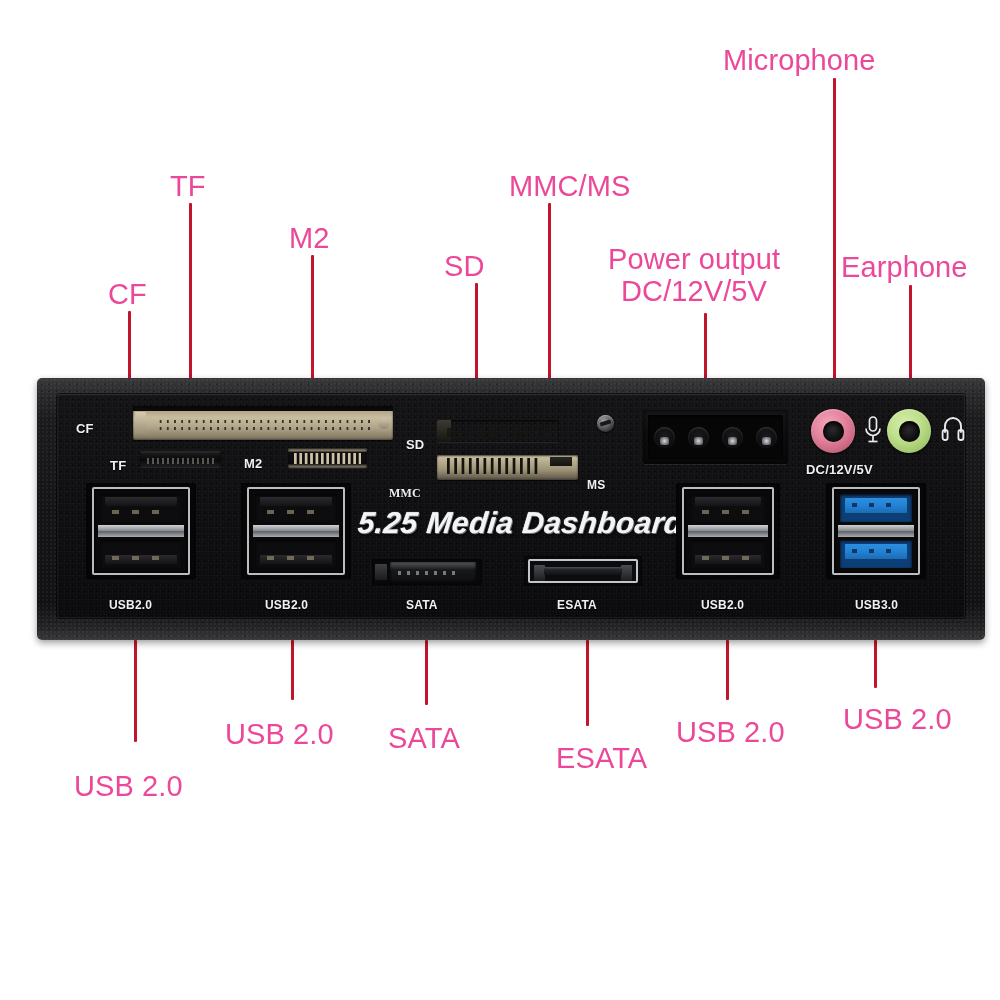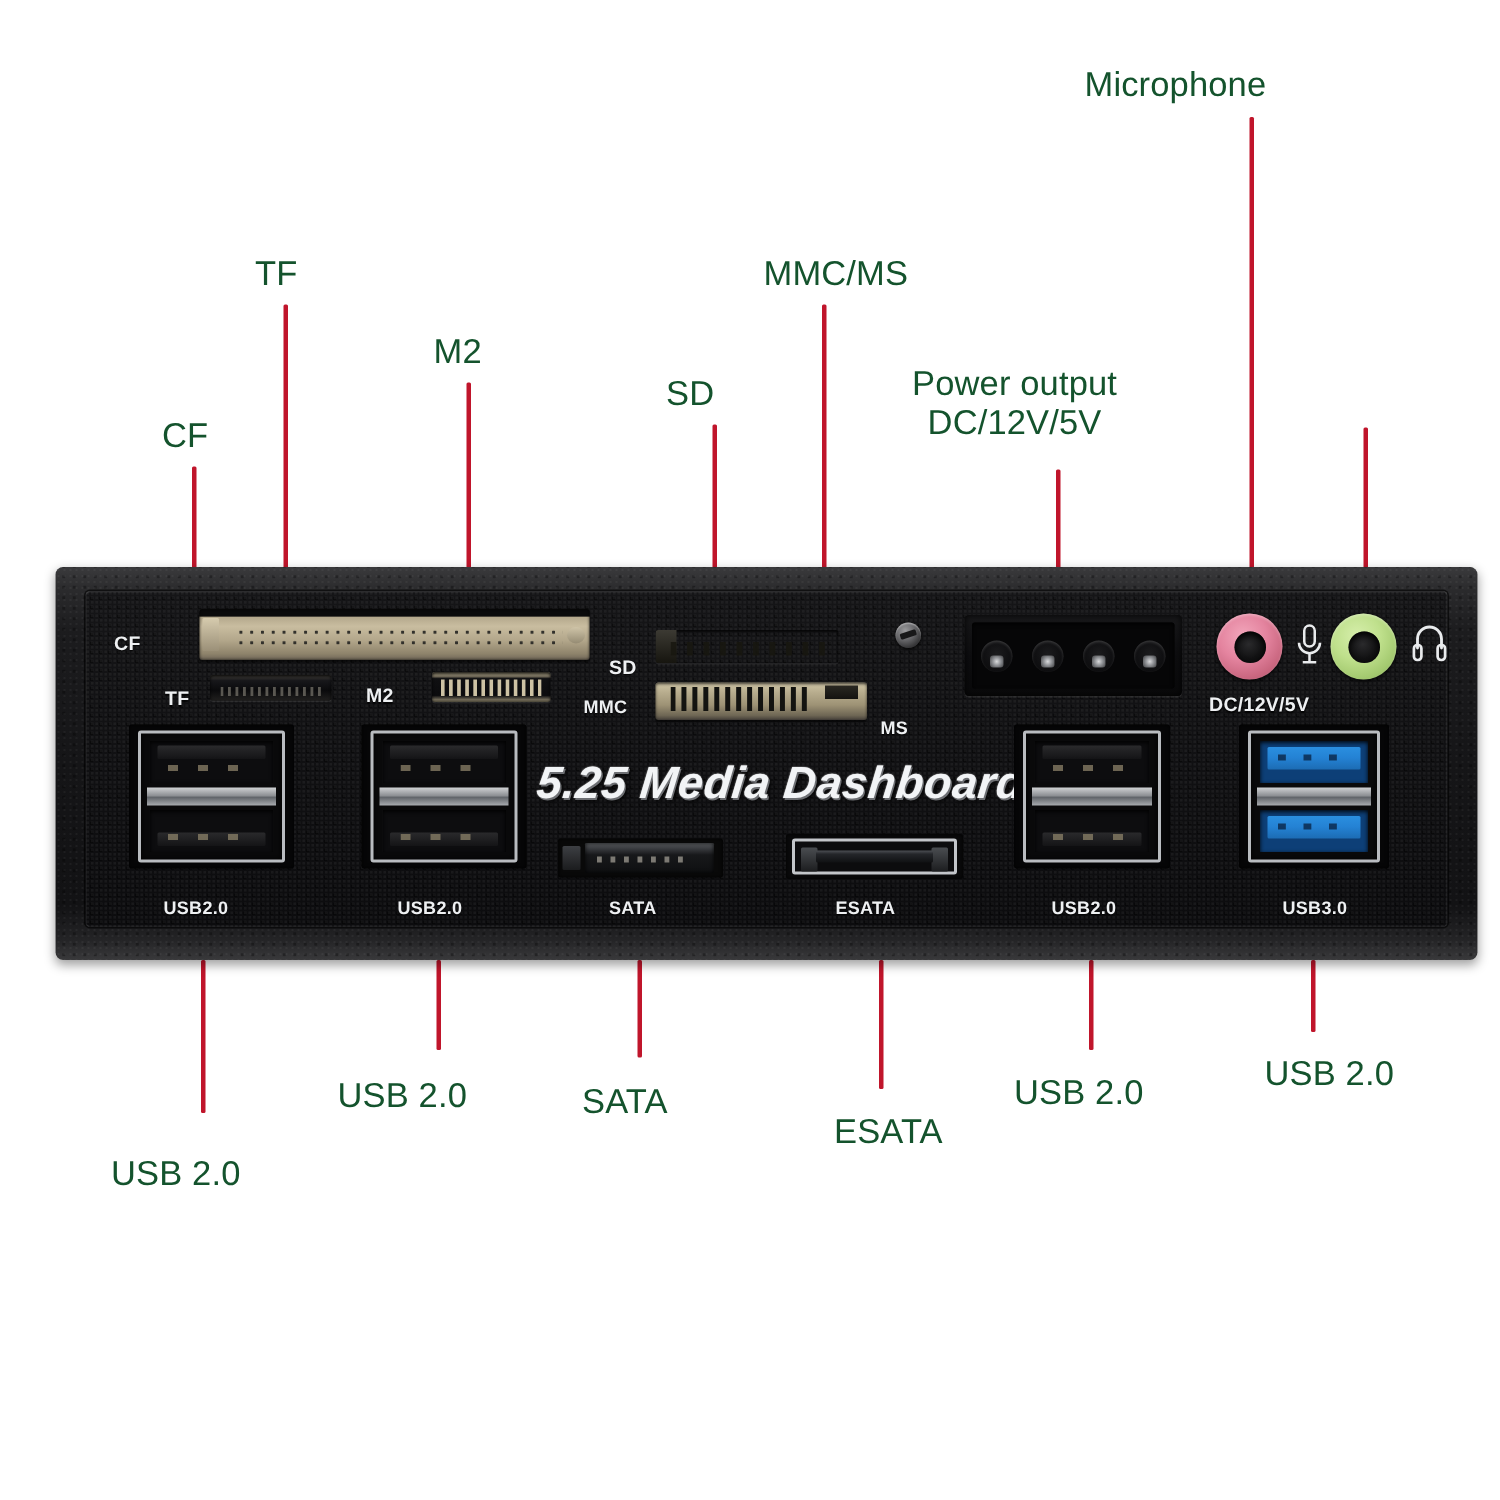--- a/index.html
+++ b/index.html
@@ -9,22 +9,22 @@
     background:#ffffff;
     font-family:"Liberation Sans", sans-serif;
     overflow:hidden;
     position:relative;
   }
   #stage{position:absolute;left:0;top:0;width:1000px;height:1000px;}
 
   
   .callout{
     position:absolute;
-    color:#14532d;
-    font-size:23px;
+    color:#ec4899;
+    font-size:29px;
     line-height:1.12;
     white-space:pre;
     letter-spacing:.1px;
   }
   .leader{
     position:absolute;
     width:2.6px;
     background:#c0152b;
     border-radius:1px;
   }
@@ -377,20 +377,21 @@
   <div class="leader" style="left:874px;top:640px;height:48px;"></div>
 
   <div class="callout" style="left:108px;top:278px;">CF</div>
   <div class="callout" style="left:170px;top:170px;">TF</div>
   <div class="callout" style="left:289px;top:222px;">M2</div>
   <div class="callout" style="left:444px;top:250px;">SD</div>
   <div class="callout" style="left:509px;top:170px;">MMC/MS</div>
   <div class="callout" style="left:608px;top:243px;text-align:center;">Power output
 DC/12V/5V</div>
   <div class="callout" style="left:723px;top:44px;">Microphone</div>
+  <div class="callout" style="left:841px;top:251px;">Earphone</div>
   <div class="callout" style="left:74px;top:770px;">USB 2.0</div>
   <div class="callout" style="left:225px;top:718px;">USB 2.0</div>
   <div class="callout" style="left:388px;top:722px;">SATA</div>
   <div class="callout" style="left:556px;top:742px;">ESATA</div>
   <div class="callout" style="left:676px;top:716px;">USB 2.0</div>
   <div class="callout" style="left:843px;top:703px;">USB 2.0</div>
 
   <div class="device">
     <div class="inner-panel"></div>
   </div>
@@ -409,21 +410,21 @@
 
   <div class="m2-slot"></div>
   <div class="silk" style="left:244px;top:456px;font-size:13px;">M2</div>
 
   <div class="sd-slot"></div>
   <div class="silk" style="left:406px;top:437px;font-size:13px;">SD</div>
 
   <div class="mmc-slot">
     <div class="notch"></div>
   </div>
-  <div class="silk" style="left:389px;top:464px;">MMC</div>
+  <div class="silk" style="left:389px;top:486px;font-family:Liberation Serif, serif;">MMC</div>
   <div class="silk" style="left:587px;top:478px;">MS</div>
 
   <div class="screw"></div>
 
   <div class="molex">
     <div class="molex-inner">
       <div class="molex-pin"></div>
       <div class="molex-pin"></div>
       <div class="molex-pin"></div>
       <div class="molex-pin"></div>

